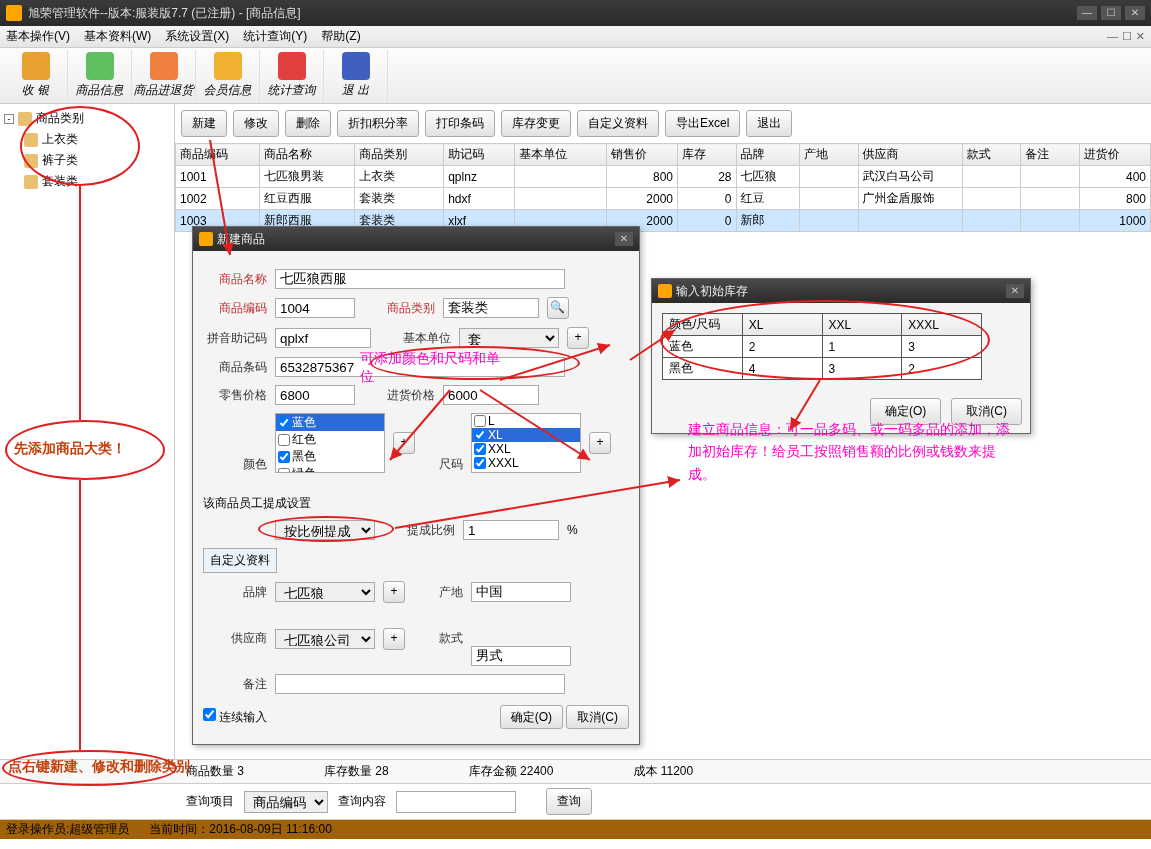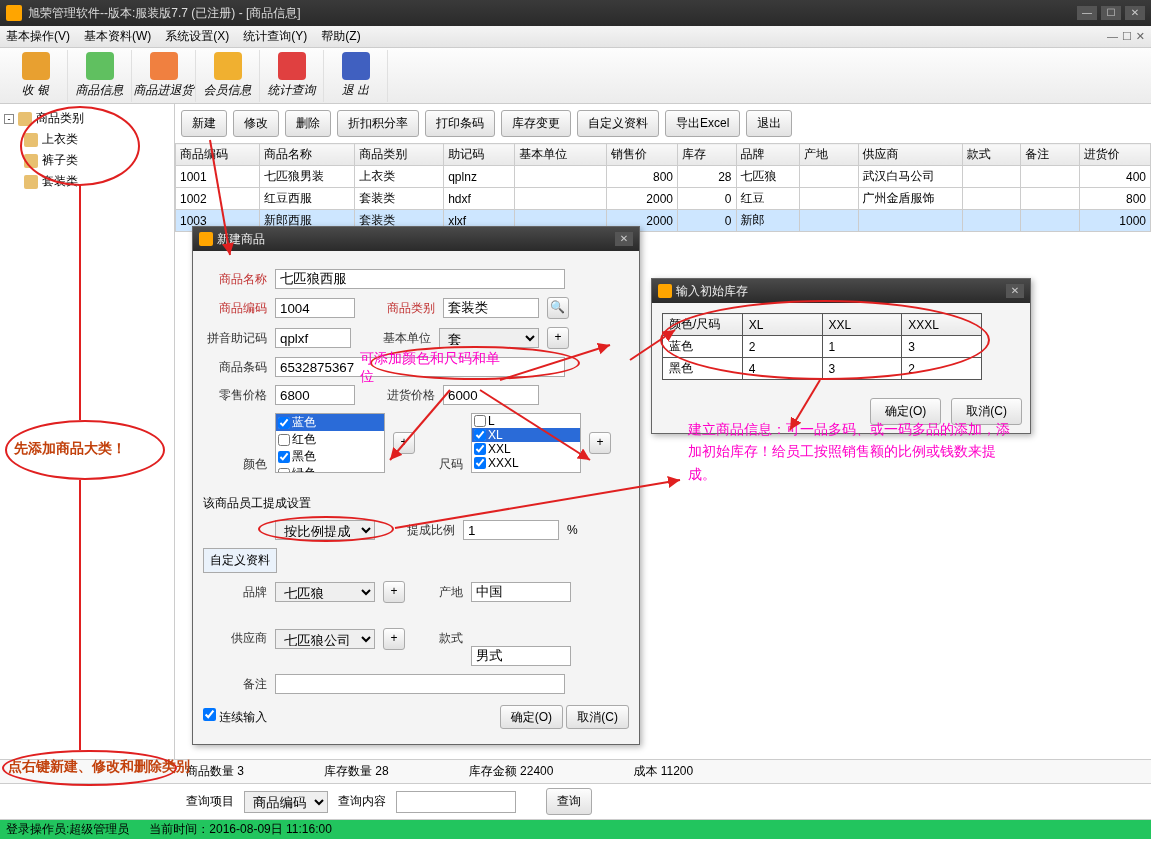--- a/index.html
+++ b/index.html
@@ -20,21 +20,21 @@
 .tree-node .fi { width: 14px; height: 14px; background: #e8c070; border-radius: 2px; }
 .tree-child { margin-left: 20px; }
 .content { flex: 1; display: flex; flex-direction: column; }
 .btnrow { padding: 6px; display: flex; gap: 6px; }
 .btn { background: linear-gradient(#fdfdfd,#e2e2e2); border: 1px solid #aaa; padding: 4px 10px; border-radius: 3px; cursor: pointer; }
 .grid { flex: 0 0 auto; }
 table { border-collapse: collapse; width: 100%; table-layout: fixed; }
 th, td { border: 1px solid #ccc; padding: 2px 4px; background: #fff; text-align: left; font-weight: normal; white-space: nowrap; overflow: hidden; }
 th { background: linear-gradient(#f8f8f8,#e8e8e8); }
 tr.sel td { background: #cde6ff; }
-.statusbar { height: 20px; background: #22c55e; border-top: 1px solid #ccc; display: flex; align-items: center; padding: 0 6px; gap: 20px; }
+.statusbar { height: 20px; background: #a16207; border-top: 1px solid #ccc; display: flex; align-items: center; padding: 0 6px; gap: 20px; }
 .summaryrow { height: 24px; border-top: 1px solid #ccc; display: flex; align-items: center; padding: 0 6px; gap: 80px; background: #f8f8f8; }
 .queryrow { height: 36px; border-top: 1px solid #ccc; display: flex; align-items: center; padding: 0 6px; gap: 10px; background: #fff; }
 .queryrow select, .queryrow input { border: 1px solid #aaa; padding: 2px 4px; height: 22px; }
 .dialog { position: absolute; background: #f4f4f4; border: 1px solid #666; box-shadow: 2px 2px 6px rgba(0,0,0,0.3); }
 .dialog .dtitle { background: linear-gradient(#4a4a4a,#2a2a2a); color: #eee; height: 24px; display: flex; align-items: center; padding: 0 6px; }
 .dialog .dtitle .di { width: 14px; height: 14px; background: orange; margin-right: 4px; border-radius: 2px; }
 .dialog .dtitle .dx { margin-left: auto; background: #555; color: #ccc; width: 18px; height: 14px; text-align: center; font-size: 10px; line-height: 14px; cursor: pointer; }
 .dlg-body { padding: 10px; }
 .form-row { display: flex; align-items: center; margin: 8px 0; gap: 8px; }
 .form-row label { width: 64px; text-align: right; color: #333; }
@@ -260,21 +260,21 @@
       </div>
     <div class="form-row">
       <label class="req">商品编码</label>
         <input type="text" style="width: 80px;" value="1004">
       <label class="req" style="width:72px">商品类别</label>
         <input type="text" style="width: 96px;" value="套装类">
       <span class="sqbtn">🔍</span>
     </div>
     <div class="form-row">
       <label>拼音助记码</label>
-        <input type="text" style="width: 76px;" value="qplxf">
+        <input type="text" style="width: 96px;" value="qplxf">
       <label style="width:72px">基本单位</label>
         <select style="width:100px"><option>套</option></select>
       <span class="sqbtn">+</span>
     </div>
     <div class="form-row">
         <label>商品条码</label>
         <input type="text" style="width: 290px;" value="6532875367">
       </div>
     <div class="form-row">
       <label>零售价格</label>

